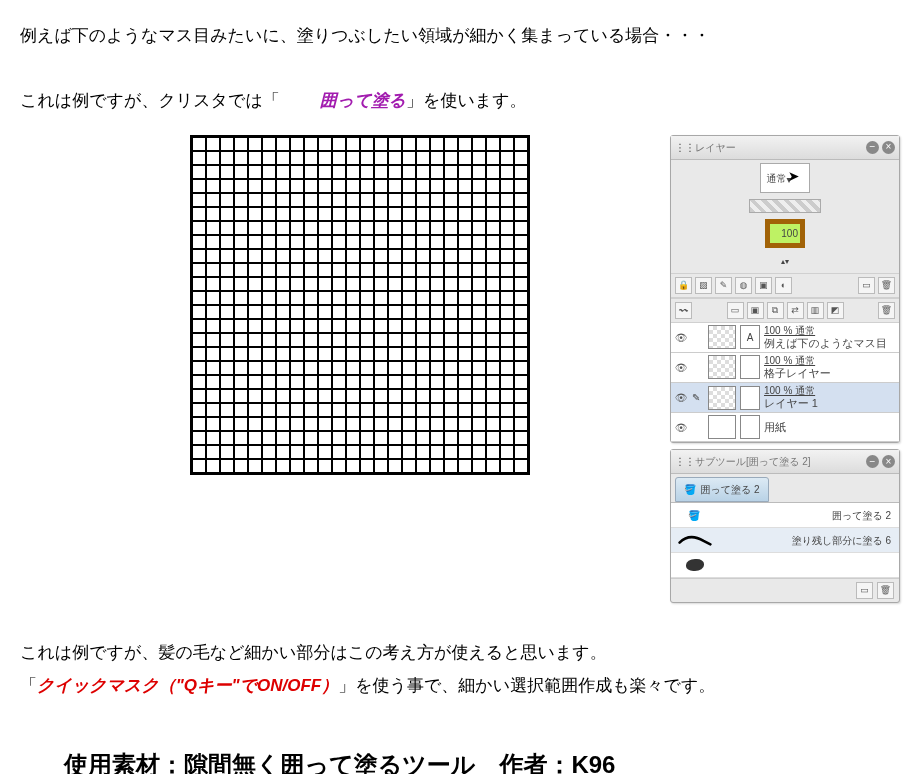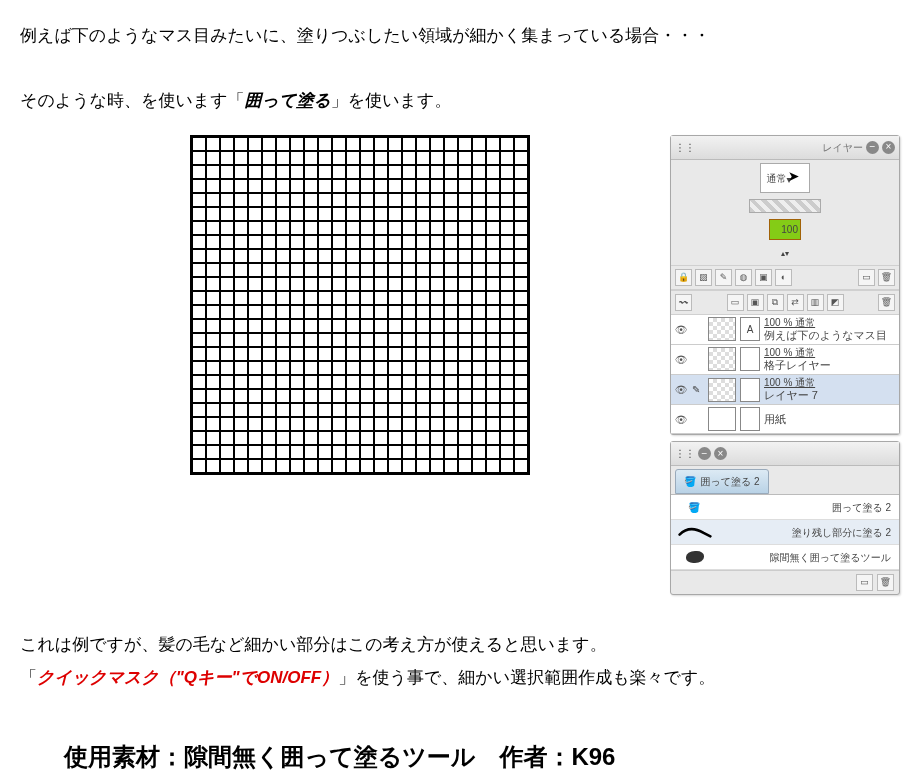--- a/index.html
+++ b/index.html
@@ -8,23 +8,24 @@
     font-family: "Hiragino Kaku Gothic Pro", "Meiryo", sans-serif;
     background: #fff;
     font-size: 17px;
     line-height: 1.9;
     color: #000;
   }
   .content-area {
     max-height: 740px;
   }
   .highlight-blue {
-    color: #000000;
+    color: #a21caf;
     font-weight: bold;
     font-style: italic;
+    margin-left: 40px;
   }
   .highlight-red {
     color: #d00;
     font-weight: bold;
     font-style: italic;
   }
   .mid-row {
     display: flex;
     align-items: flex-start;
     margin: 18px 0 28px 0;
@@ -58,21 +59,21 @@
     margin-bottom: 6px;
     box-shadow: 1px 1px 2px rgba(0,0,0,0.15);
   }
   .panel-title {
     display: flex;
     align-items: center;
     padding: 2px 4px;
     background: linear-gradient(#f2f2f2, #dcdcdc);
     border-bottom: 1px solid #bbb;
   }
-  .panel-title .spacer { flex: 1; text-align: right; color: #777; }
+  .panel-title .spacer { flex: 1; text-align: left; color: #777; }
   .panel-title .ctrl {
     width: 13px; height: 13px;
     border-radius: 50%;
     background: #888;
     margin-left: 3px;
     display: inline-flex; align-items: center; justify-content: center;
     color: #fff; font-size: 10px; line-height: 1;
   }
   .blend-row {
     display: flex;
@@ -90,22 +91,22 @@
     justify-content: space-between;
     align-items: center;
     font-size: 10px;
   }
   .opacity-bar {
     width: 70px; height: 12px;
     background: repeating-linear-gradient(45deg,#ccc 0 4px,#eee 4px 8px);
     border: 1px solid #aaa;
   }
   .opacity-val {
-    border: 1px solid #a16207;
-    background: #84cc16;
+    border: 5px solid #a16207;
+    background: #bef264;
     width: 26px;
     text-align: right;
     padding: 0 2px;
     font-size: 10px;
   }
   .icon-row {
     display: flex;
     align-items: center;
     padding: 3px 4px;
     gap: 3px;
@@ -222,21 +223,21 @@
 </head>
 <body>
 
 <div class="content-area">
 
   <div>
     <span>例えば下のようなマス目みたいに、塗りつぶしたい領域が細かく集まっている場合・・・</span><br>
   </div>
   <br>
   <div>
-    <span>そのような時、を使います「</span><span class="highlight-blue">囲って塗る</span><span>」を使います。</span>
+    <span>これは例ですが、クリスタでは「</span><span class="highlight-blue">囲って塗る</span><span>」を使います。</span>
   </div>
 
   <div class="mid-row">
     <div class="grid-wrap">
       <div class="grid" id="grid">
           <div></div>
           <div></div>
           <div></div>
           <div></div>
           <div></div>
@@ -876,65 +877,65 @@
               <div class="l2">格子レイヤー</div>
             </div>
           </div>
           <div class="layer selected">
             <span class="eye">👁</span>
             <span style="width:12px">✎</span>
             <div class="thumb"></div>
             <div class="thumb2"></div>
             <div class="layer-text">
               <div class="l1">100 % 通常</div>
-              <div class="l2">レイヤー 7</div>
+              <div class="l2">レイヤー 1</div>
             </div>
           </div>
           <div class="layer">
             <span class="eye">👁</span>
             <span style="width:12px"></span>
             <div class="thumb paper"></div>
             <div class="thumb2"></div>
             <div class="layer-text">
               <div class="l2">用紙</div>
             </div>
           </div>
         </div>
       </div>
 
       <div class="panel">
         <div class="panel-title">
           <span>⋮⋮</span>
+          <span class="spacer">サブツール[囲って塗る 2]</span>
           <span class="ctrl">−</span>
           <span class="ctrl">×</span>
         </div>
         <div class="subtool-tabs">
           <div class="subtool-tab">
             <span>🪣</span>
             <span>囲って塗る 2</span>
           </div>
         </div>
         <div class="subtool-list">
           <div class="subtool-item">
             <div class="st-icon">🪣</div>
             <div class="st-label">囲って塗る 2</div>
           </div>
           <div class="subtool-item sel">
             <div class="st-icon">
               <svg class="brush-swoosh" viewBox="0 0 40 14">
                   <path d="M2 10 C 10 2, 20 2, 30 8 C 34 10, 38 12, 38 12" stroke="#000" stroke-width="3" fill="none" stroke-linecap="round"></path>
                 </svg>
             </div>
-            <div class="st-label">塗り残し部分に塗る 2</div>
+            <div class="st-label">塗り残し部分に塗る 6</div>
           </div>
           <div class="subtool-item">
             <div class="st-icon">
                 <div class="bucket-blob"></div>
               </div>
-            <div class="st-label">隙間無く囲って塗るツール</div>
           </div>
         </div>
         <div class="panel-footer">
           <span class="mini-icon">▭</span>
           <span class="mini-icon">🗑</span>
         </div>
       </div>
 
     </div>
   </div>

